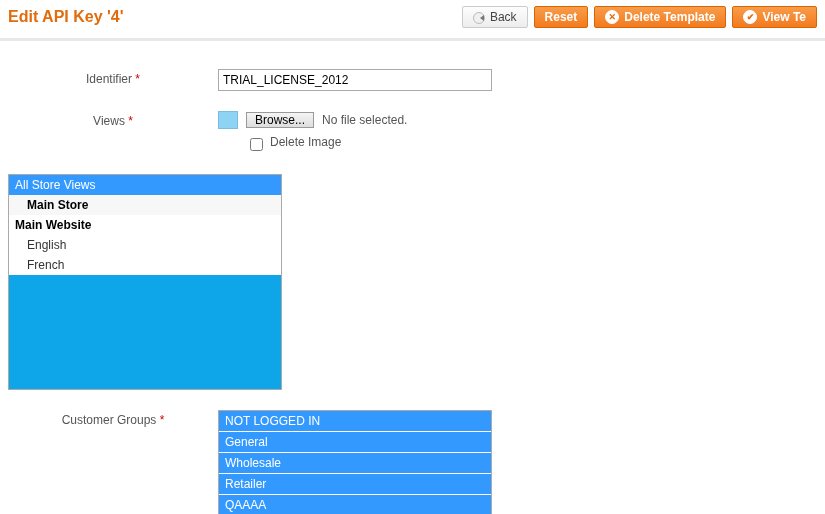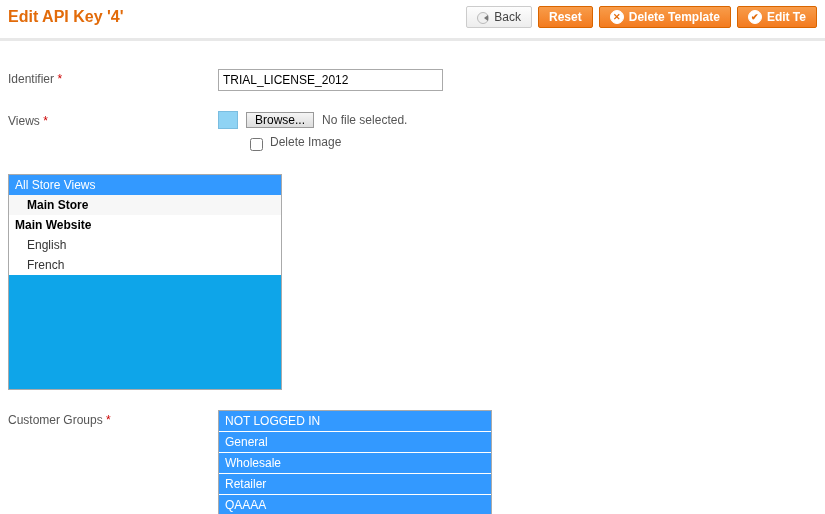--- a/index.html
+++ b/index.html
@@ -75,25 +75,26 @@
   }
   .row {
     display: flex;
     align-items: flex-start;
     margin-bottom: 20px;
   }
   .label {
     width: 210px;
     padding-top: 3px;
     color: #555;
+    text-align: center;
   }
   .req { color: #c00; }
   .field { flex: 1; }
   input[type=text] {
-    width: 225px;
+    width: 274px;
     padding: 3px 4px;
     border: 1px solid #aaa;
     font-size: 12px;
   }
   .logo-area { display: flex; align-items: center; gap: 8px; }
   .logo-thumb {
     width: 20px; height: 18px;
     background: #8fd3f4;
     border: 1px solid #7abde0;
   }
@@ -152,21 +153,21 @@
     </button>
     <button class="btn orange">
       <span>Reset</span>
     </button>
     <button class="btn orange">
       <span class="icon-circle icon-x">✕</span>
       <span>Delete Template</span>
     </button>
     <button class="btn orange">
       <span class="icon-circle icon-check">✔</span>
-      <span>Edit Te</span>
+      <span>View Te</span>
     </button>
   </div>
 </div>
 
 <div class="form">
 
   <div class="row">
     <div class="label">
       <span>Identifier</span> <span class="req">*</span>
     </div>

